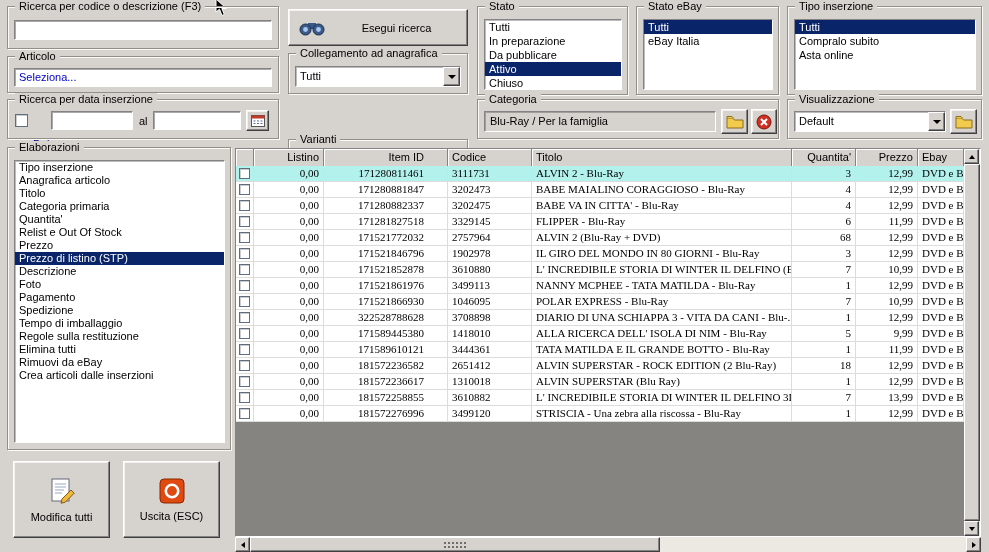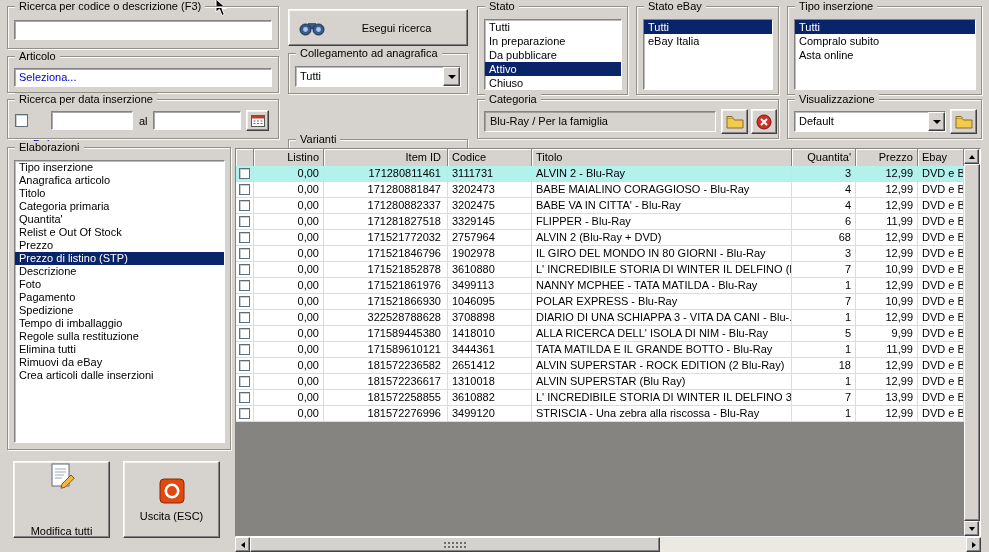--- a/index.html
+++ b/index.html
@@ -67,35 +67,35 @@
   #cat-folder-btn { left:243px; top:9px; width:27px; height:25px; }
   #cat-del-btn { left:273px; top:9px; width:26px; height:25px; }
 
   #g-visualizzazione { left:787px; top:99px; width:195px; height:40px; }
   #combo-visualizzazione { left:6px; top:11px; width:152px; }
   #vis-folder-btn { left:162px; top:9px; width:27px; height:25px; }
 
   #g-elaborazioni { left:7px; top:147px; width:224px; height:303px; }
   #lb-elaborazioni { left:6px; top:12px; width:211px; height:283px; }
 
-  #btn-modifica { left:13px; top:461px; width:97px; height:77px; flex-direction:column; gap:6px;justify-content:space-between; }
+  #btn-modifica { left:13px; top:461px; width:97px; height:77px; flex-direction:column; gap:6px; }
   #btn-uscita { left:123px; top:461px; width:97px; height:77px; flex-direction:column; gap:6px; }
 
   
   #grid { position:absolute; left:235px; top:148px; width:746px; height:389px; border:1px solid; border-color:#848284 #fff #fff #848284; background:#fff; display:flex; }
   #grid-main { width:728px; display:flex; flex-direction:column; }
   .thead { display:flex; height:17px; background:#d6d3ce; flex:none; }
   .th { height:25px; line-height:16px; background:#d6d3ce; border-right:1px solid #848284; border-bottom:1px solid #c2410c; box-shadow:inset 1px 1px 0 #fff; white-space:nowrap; overflow:hidden; }
-  .tbody { flex:none; }
+  .tbody { flex:none;font-family:Liberation Serif, serif; }
   .tr { display:flex; height:16px; background:#fff; }
   .td { height:16px; line-height:15px; border-right:1px solid #dcdcdc; border-bottom:1px solid #dcdcdc; white-space:nowrap; overflow:hidden; }
   .cbc { display:flex; align-items:center; justify-content:center; }
   .c0 { width:18px; }
   .c1 { width:70px;  text-align:right; padding-right:4px; }
-  .c2 { width:124px; text-align:right; padding-right:6px; }
+  .c2 { width:124px; text-align:right; padding-right:23px; }
   .c3 { width:84px;  text-align:left;  padding-left:4px; }
   .c4 { width:260px; text-align:left;  padding-left:4px; }
   .c5 { width:64px;  text-align:right; padding-right:4px; }
   .c6 { width:62px;  text-align:right; padding-right:4px; }
   .c7 { width:46px;  text-align:left;  padding-left:4px; }
   .grid-filler { flex:1; background:#868480; }
 
   
   #vscroll { width:16px; background:#ece9e2; display:flex; flex-direction:column; }
   .sb-btn { flex:none; width:15px; height:15px; background:#d6d3ce; border:1px solid; border-color:#fff #404040 #404040 #fff; box-shadow:inset -1px -1px 0 #848284; display:flex; align-items:center; justify-content:center; }

